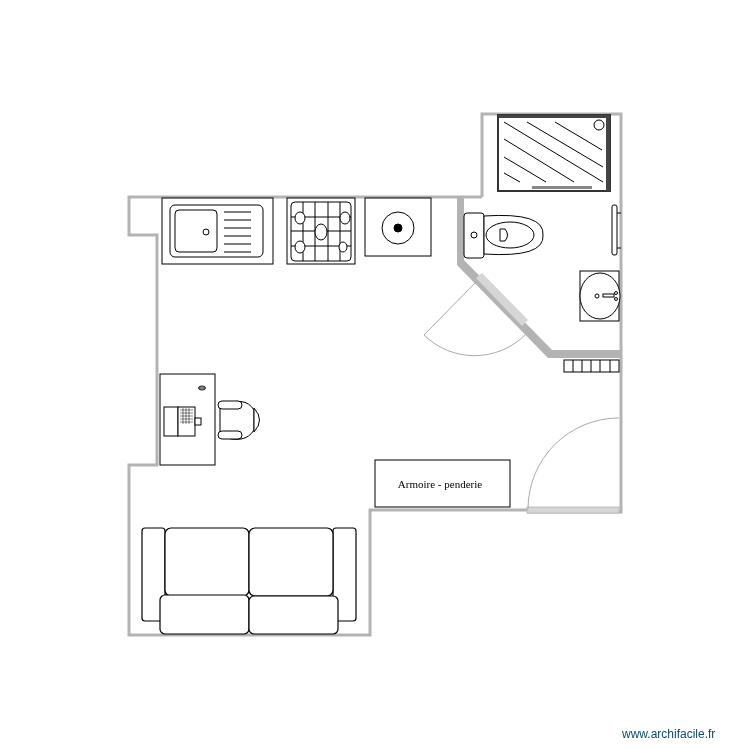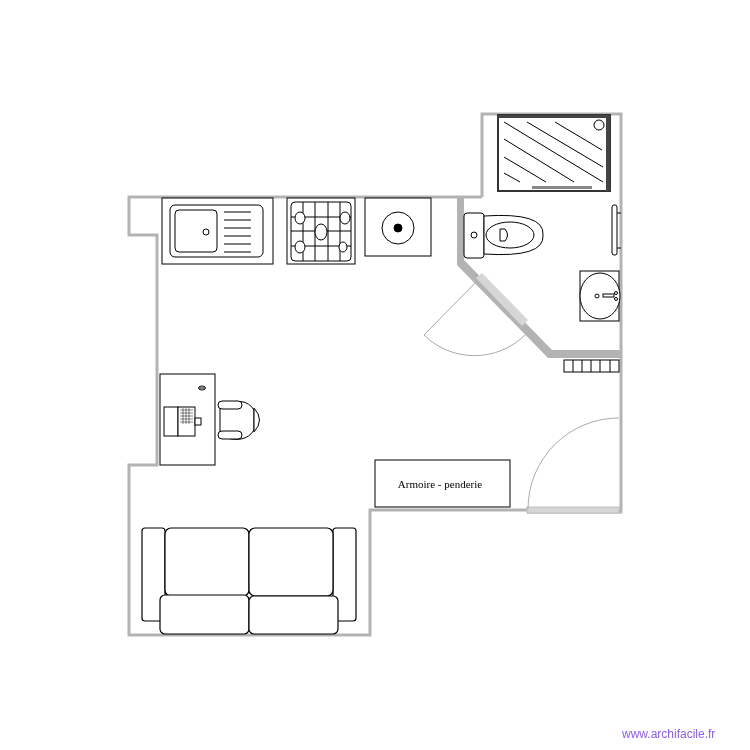--- a/index.html
+++ b/index.html
@@ -1,19 +1,19 @@
 <!DOCTYPE html>
 <html><head>
 <meta charset="utf-8">
 <style>
   html, body { margin: 0; padding: 0; background: #ffffff; }
   body { width: 750px; height: 750px; position: relative; overflow: hidden; font-family: "Liberation Serif", serif; }
   #plan { position: absolute; left: 0; top: 0; width: 750px; height: 750px; }
   .label-wardrobe { font-family: "Liberation Serif", serif; font-size: 11px; fill: #000; }
-  .watermark { position: absolute; left: 622px; top: 727px; font-family: "Liberation Sans", sans-serif; font-size: 12px; color: #8b5cf6; }
+  .watermark { position: absolute; left: 622px; top: 727px; font-family: "Liberation Sans", sans-serif; font-size: 12px; color: #0c4a6e; }
 </style>
 </head>
 <body>
 
 <svg id="plan" viewBox="0 0 750 750" xmlns="http://www.w3.org/2000/svg">
 
   <g fill="none" stroke="#b3b3b3" stroke-width="3" stroke-linejoin="miter">
 
     <polyline points="482,193 482,114 621,114 621,512 527,512"></polyline>
     <polyline points="482,197 129,197 129,235 157,235 157,465 129,465 129,635 370,635 370,510 527,510"></polyline>

